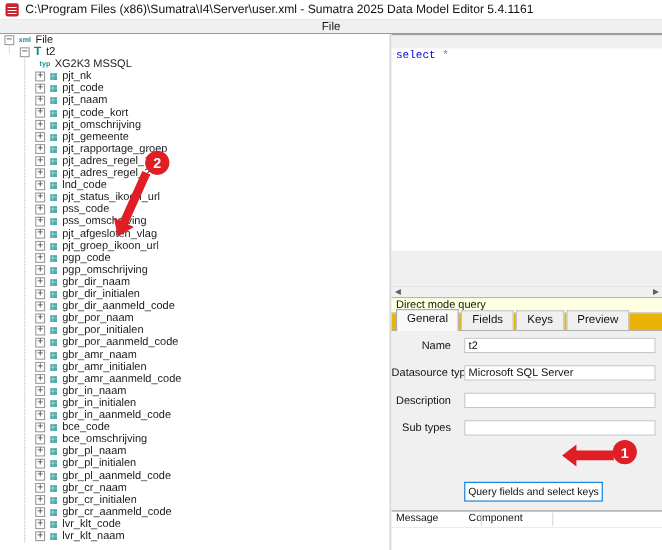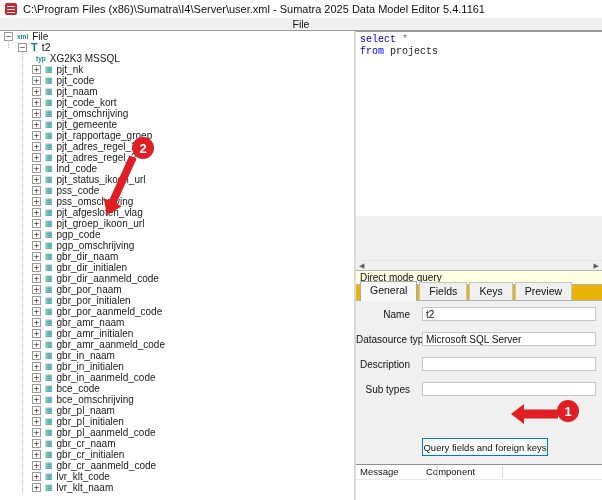--- a/index.html
+++ b/index.html
@@ -45,21 +45,21 @@
   .ticon{flex:0 0 auto;color:#1e8f8f;margin-right:4px;}
   .ticon.xml{font-size:6.5px;font-weight:bold;letter-spacing:0;}
   .ticon.T{font-size:11px;font-weight:bold;color:#0f8080;}
   .ticon.typ{font-size:6.5px;font-weight:bold;}
   .ticon.field{font-size:8px;line-height:8px;}
   .tlabel{overflow:hidden;}
   .tlabel.table{font-size:10.5px;}
   
   .rightpanel{position:absolute;top:31px;left:356px;right:0;bottom:0;background:#f0f0f0;border-top:1px solid #9b9b9b;}
   .sqleditor{
-    position:absolute;top:0;left:0;right:0;height:184px;background:#ffffff;
+    position:absolute;top:12px;left:0;right:0;height:184px;background:#ffffff;
     font-family:"Liberation Mono","DejaVu Sans Mono",monospace;font-size:10px;line-height:12px;
     padding:2px 0 0 4px;box-sizing:border-box;
   }
   .kw{color:#0000e0;}
   .plain{color:#202020;}
   .star{color:#808080;}
   .hscroll{
     position:absolute;top:228px;left:0;right:0;height:10px;background:#f0f0f0;
     display:flex;justify-content:space-between;align-items:center;
     font-size:7px;color:#606060;border-top:1px solid #e6e6e6;
@@ -333,39 +333,38 @@
       <span class="ebox">+</span>
       <span class="ticon field">▦</span>
       <span class="tlabel">lvr_klt_naam</span>
     </div>
   </div>
 
 <div class="rightpanel">
 
   <div class="sqleditor">
     <div><span class="kw">select</span><span class="star"> *</span></div>
-    <div><span class="kw">from</span><span class="plain"> projects</span></div>
   </div>
 
   <div class="hscroll">
     <span class="arr">◀</span>
     <span class="arr">▶</span>
   </div>
 
   <div class="dmq">Direct mode query</div>
 
   <div class="tabstrip">
     <span class="tab active">General</span>
     <span class="tab">Fields</span>
     <span class="tab">Keys</span>
     <span class="tab">Preview</span>
   </div>
 
   <div class="formpane" id="formpane">
-    <button class="qbutton">Query fields and foreign keys</button>
+    <button class="qbutton">Query fields and select keys</button>
   <div class="frow" style="top: 6px;">
         <span class="flabel">Name</span>
         <input class="finput" value="t2" style="">
       </div>
       <div class="frow" style="top: 31px;">
         <span class="flabel">Datasource type</span>
         <input class="finput" value="Microsoft SQL Server" style="">
       </div>
       <div class="frow" style="top: 56px;">
         <span class="flabel">Description</span>

